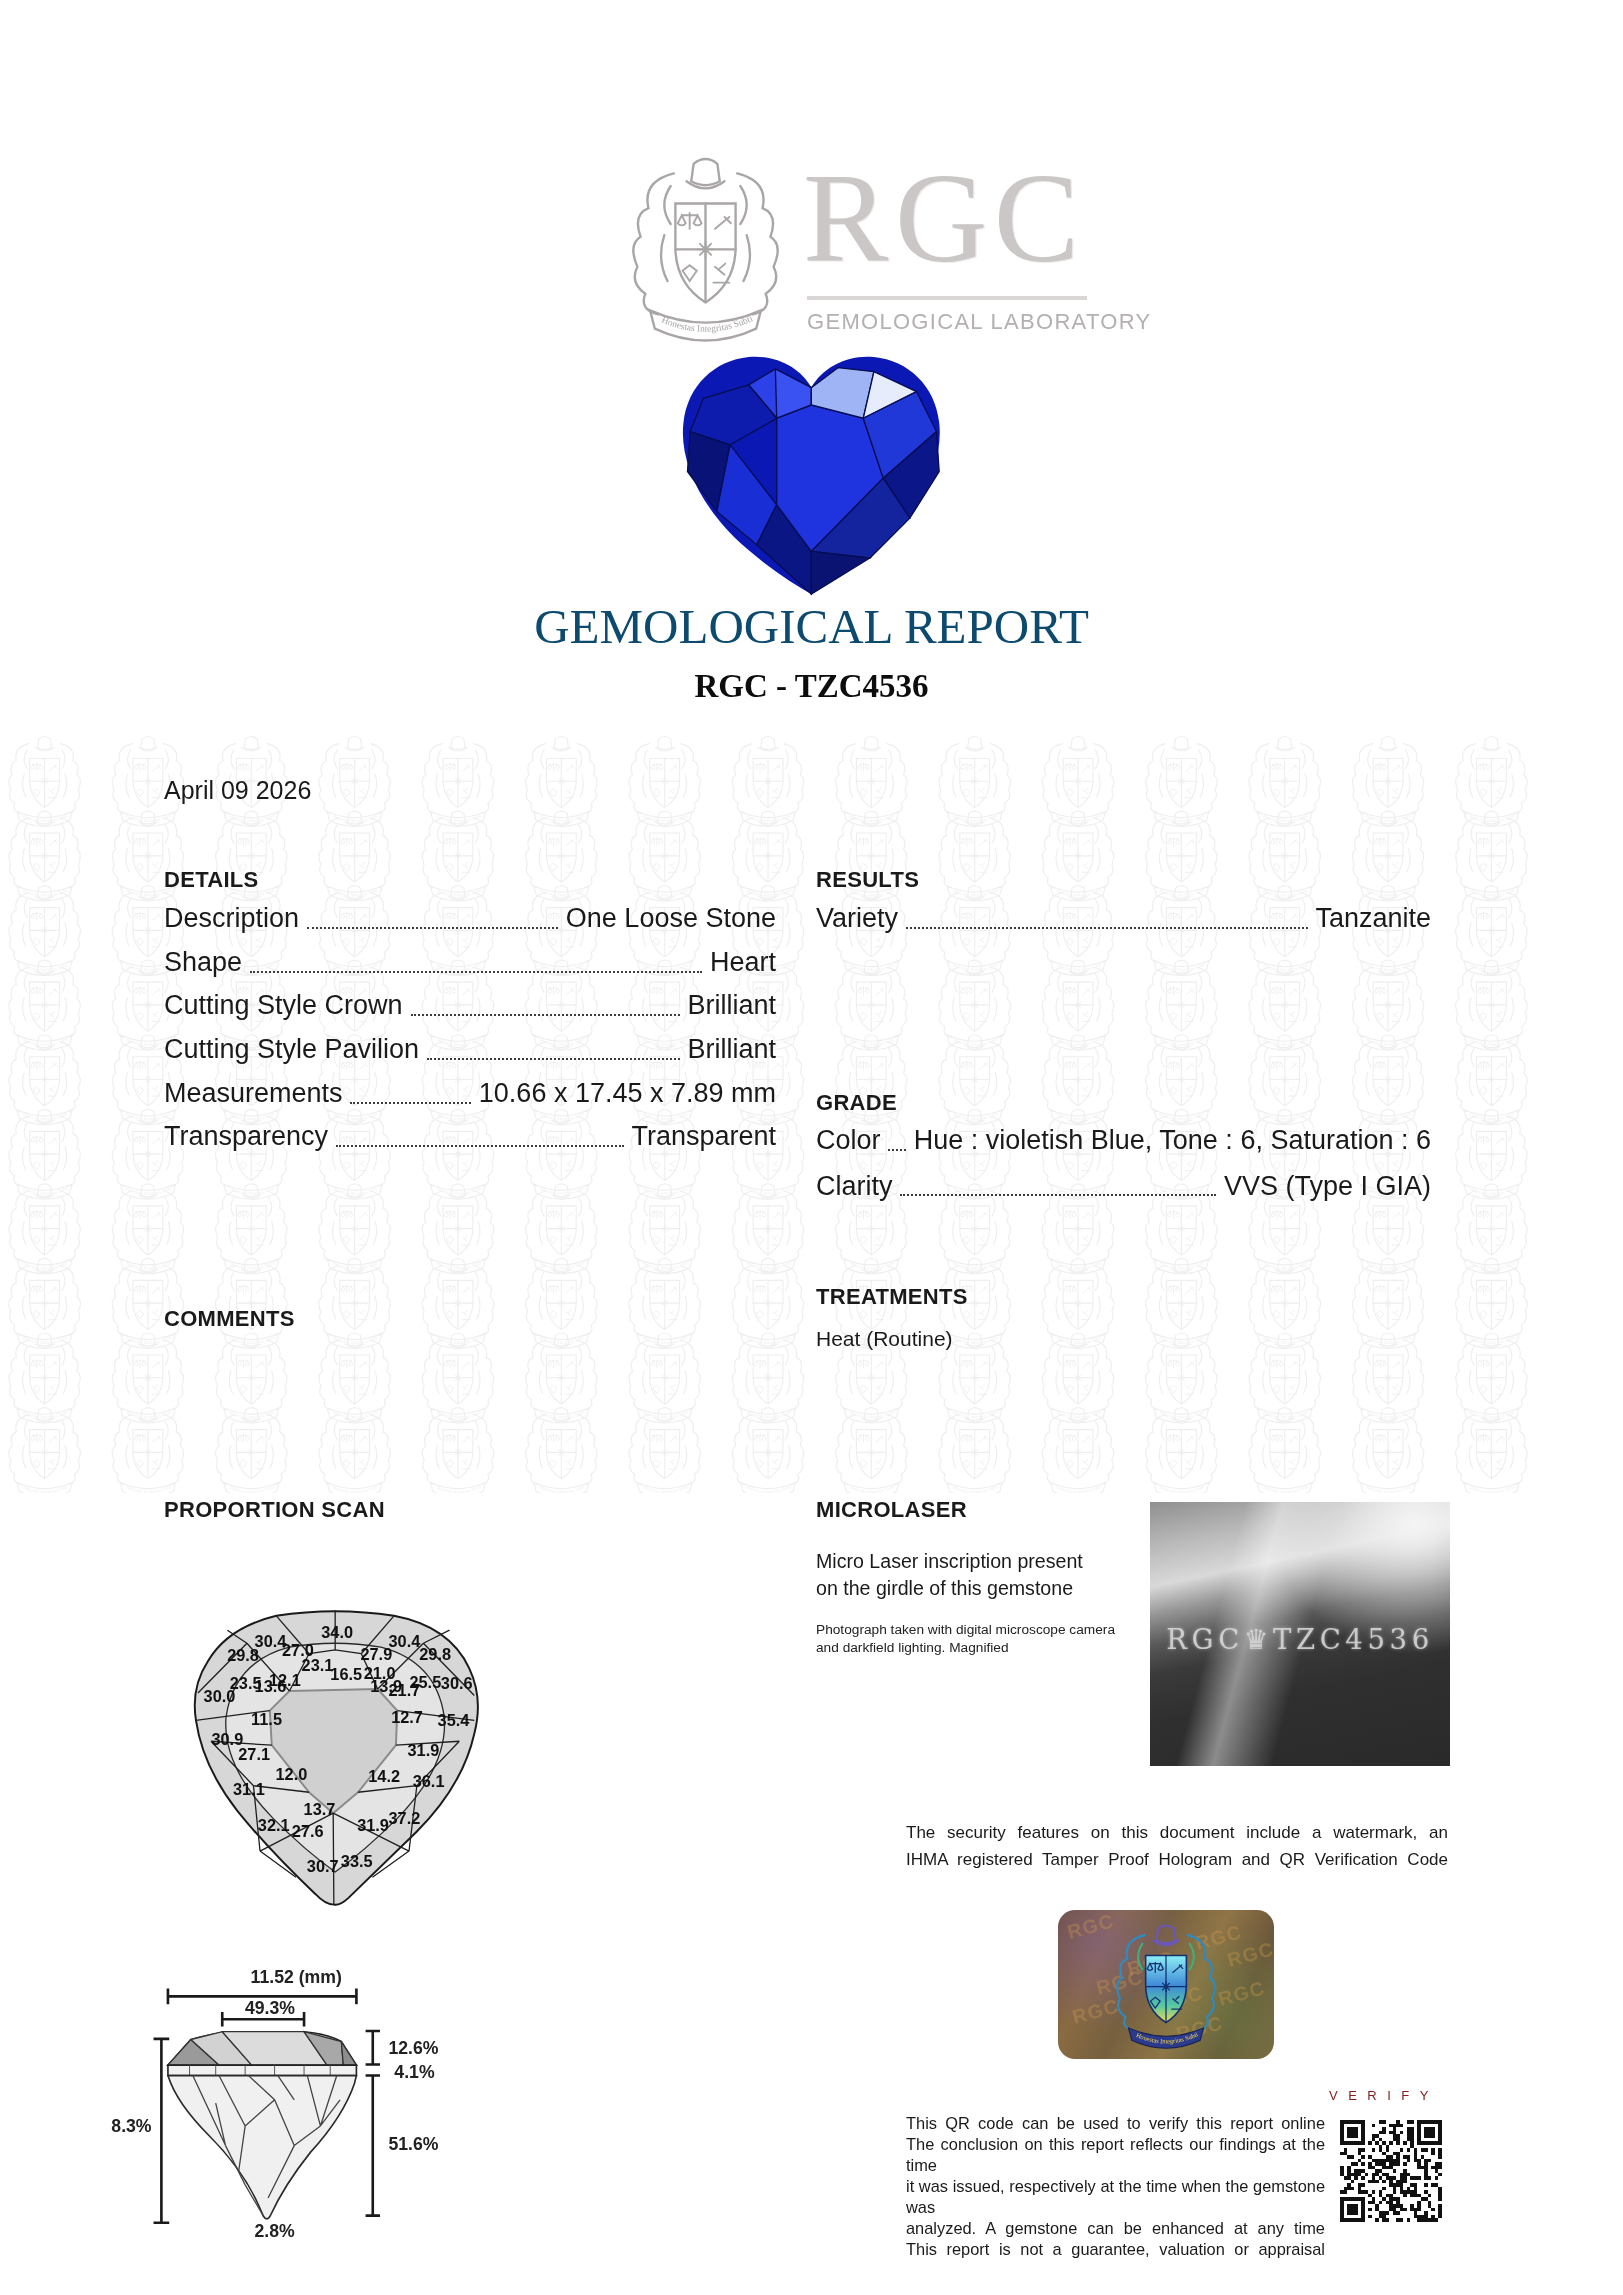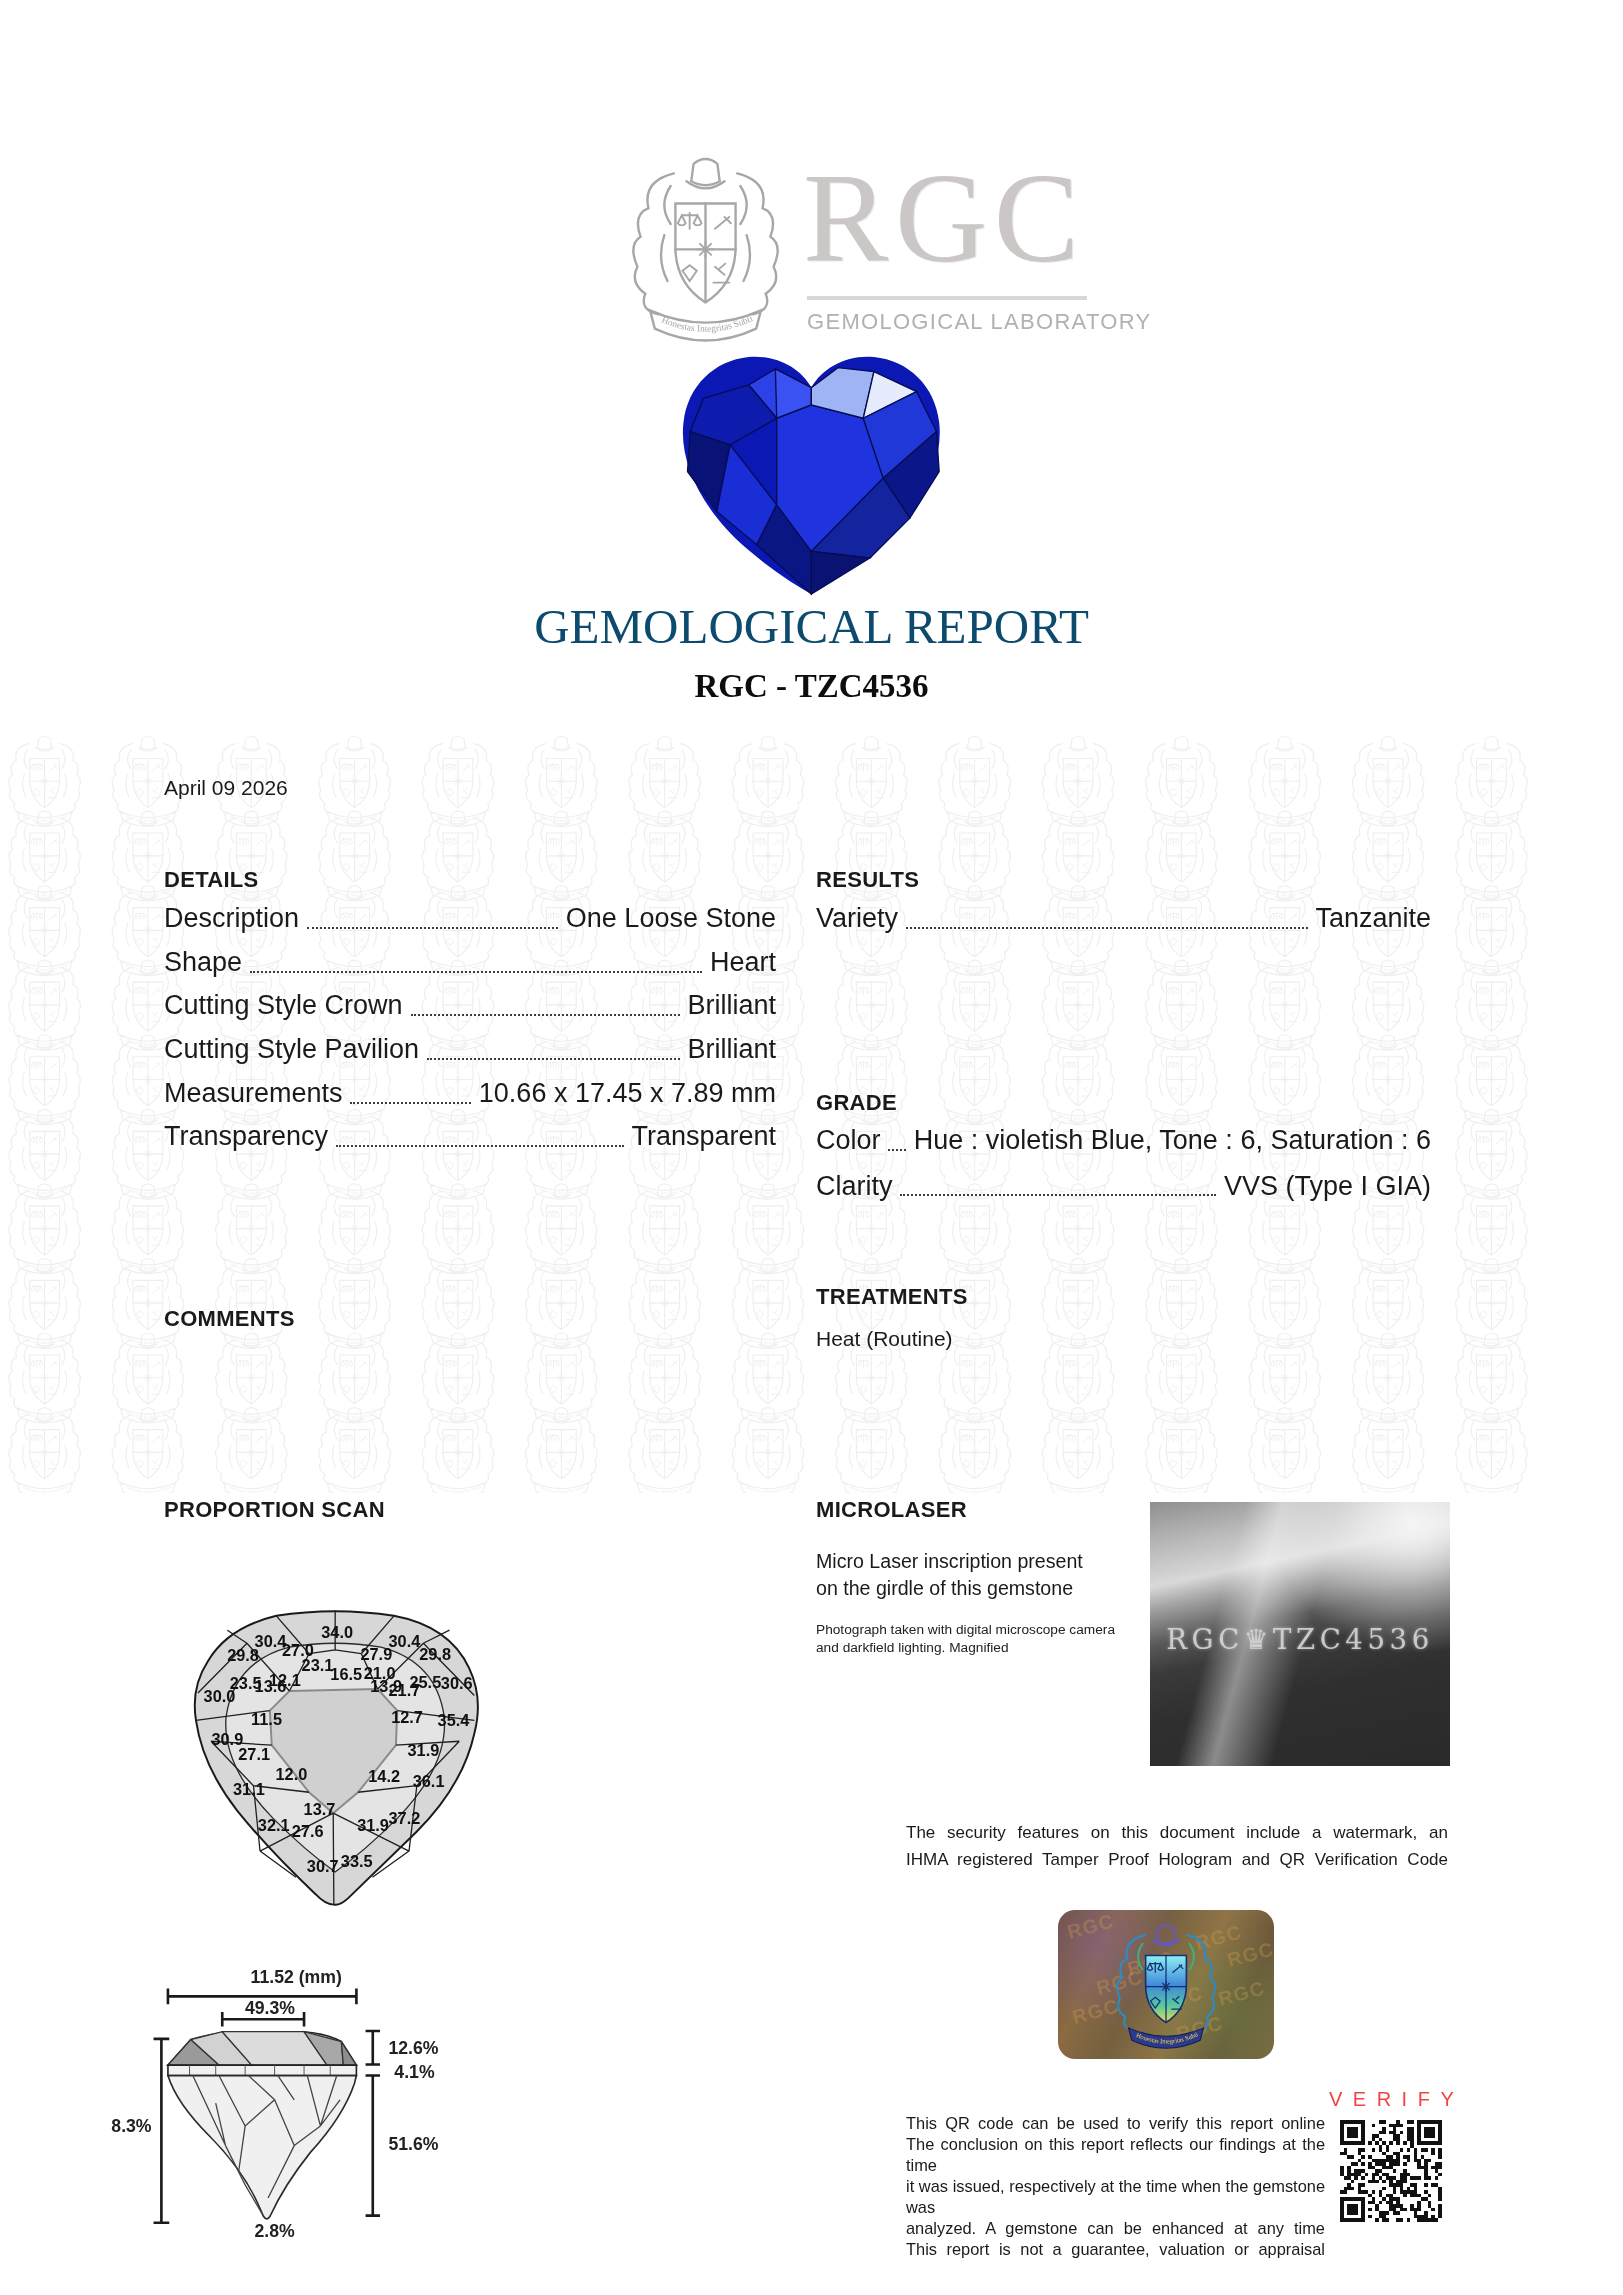--- a/index.html
+++ b/index.html
@@ -20,21 +20,21 @@
 
   
   .title{left:0;right:0;top:599px;text-align:center;font-family:"Liberation Serif",serif;
          font-size:49px;line-height:55px;color:#0c4a6e;}
   .subtitle{left:0;right:0;top:669px;text-align:center;font-family:"Liberation Serif",serif;
             font-size:33px;line-height:34px;font-weight:bold;color:#0d0d0d;}
 
   
   .watermark{left:0;top:731px;width:1623px;height:762px;color:#ececec;opacity:.85;pointer-events:none;}
 
-  .date{left:164px;top:776px;font-size:21px;}
+  .date{left:164px;top:776px;font-size:25px;}
 
   .h{position:absolute;font-size:22px;font-weight:bold;letter-spacing:0.3px;}
 
   .kv{display:flex;align-items:flex-end;font-size:27px;height:26px;margin-bottom:17.7px;}
   .kv .lbl{white-space:nowrap;}
   .kv .lead{flex:1;border-bottom:2.3px dotted #3c3c3c;margin:0 7.9px 5.2px 7.9px;min-width:15.7px;}
   .kv .val{white-space:nowrap;}
   .col-l{left:164px;width:612px;}
   .col-r{left:816px;width:615px;}
   .rows-details{top:908px;}
@@ -62,21 +62,21 @@
   .sv-label{font:bold 27px "Liberation Sans",sans-serif;fill:#222;}
   .tv-outline{fill:#d7d7d7;stroke:#1a1a1a;stroke-width:3;}
   .tv-mid{fill:#e4e4e4;stroke:#2a2a2a;stroke-width:2;}
   .tv-table{fill:#d0d0d0;stroke:#8a8a8a;stroke-width:3;}
   .tv-mesh{fill:none;stroke:#1f1f1f;stroke-width:2;}
   .arrow{stroke:#1a1a1a;stroke-width:4;fill:none;}
 
   
   .security{left:906px;top:1819px;width:542px;font-size:17px;line-height:27px;}
   .jline{text-align:justify;text-align-last:justify;}
-  .verify{left:1329px;top:2088px;font-size:20px;letter-spacing:10.5px;color:#ef4444;white-space:nowrap;}
+  .verify{left:1329px;top:2088px;font-size:13px;letter-spacing:10.5px;color:#7f1d1d;white-space:nowrap;}
   .qr{left:1340px;top:2120px;width:102px;height:102px;}
   .qrtext{left:906px;top:2113px;width:419px;font-size:16.4px;line-height:21px;}
 
   
   .holo{left:1058px;top:1910px;width:216px;height:149px;border-radius:17px;overflow:hidden;
     background:
       radial-gradient(circle at 18% 22%, rgba(130,90,170,.45), rgba(130,90,170,0) 42%),
       radial-gradient(circle at 82% 72%, rgba(100,140,70,.4), rgba(100,140,70,0) 46%),
       linear-gradient(115deg,#6e5136 0%,#8a6b42 22%,#75603f 40%,#907547 60%,#6b563a 80%,#7d6440 100%);}
   .holo-rgc{position:absolute;font:bold 19.6px "Liberation Sans",sans-serif;

